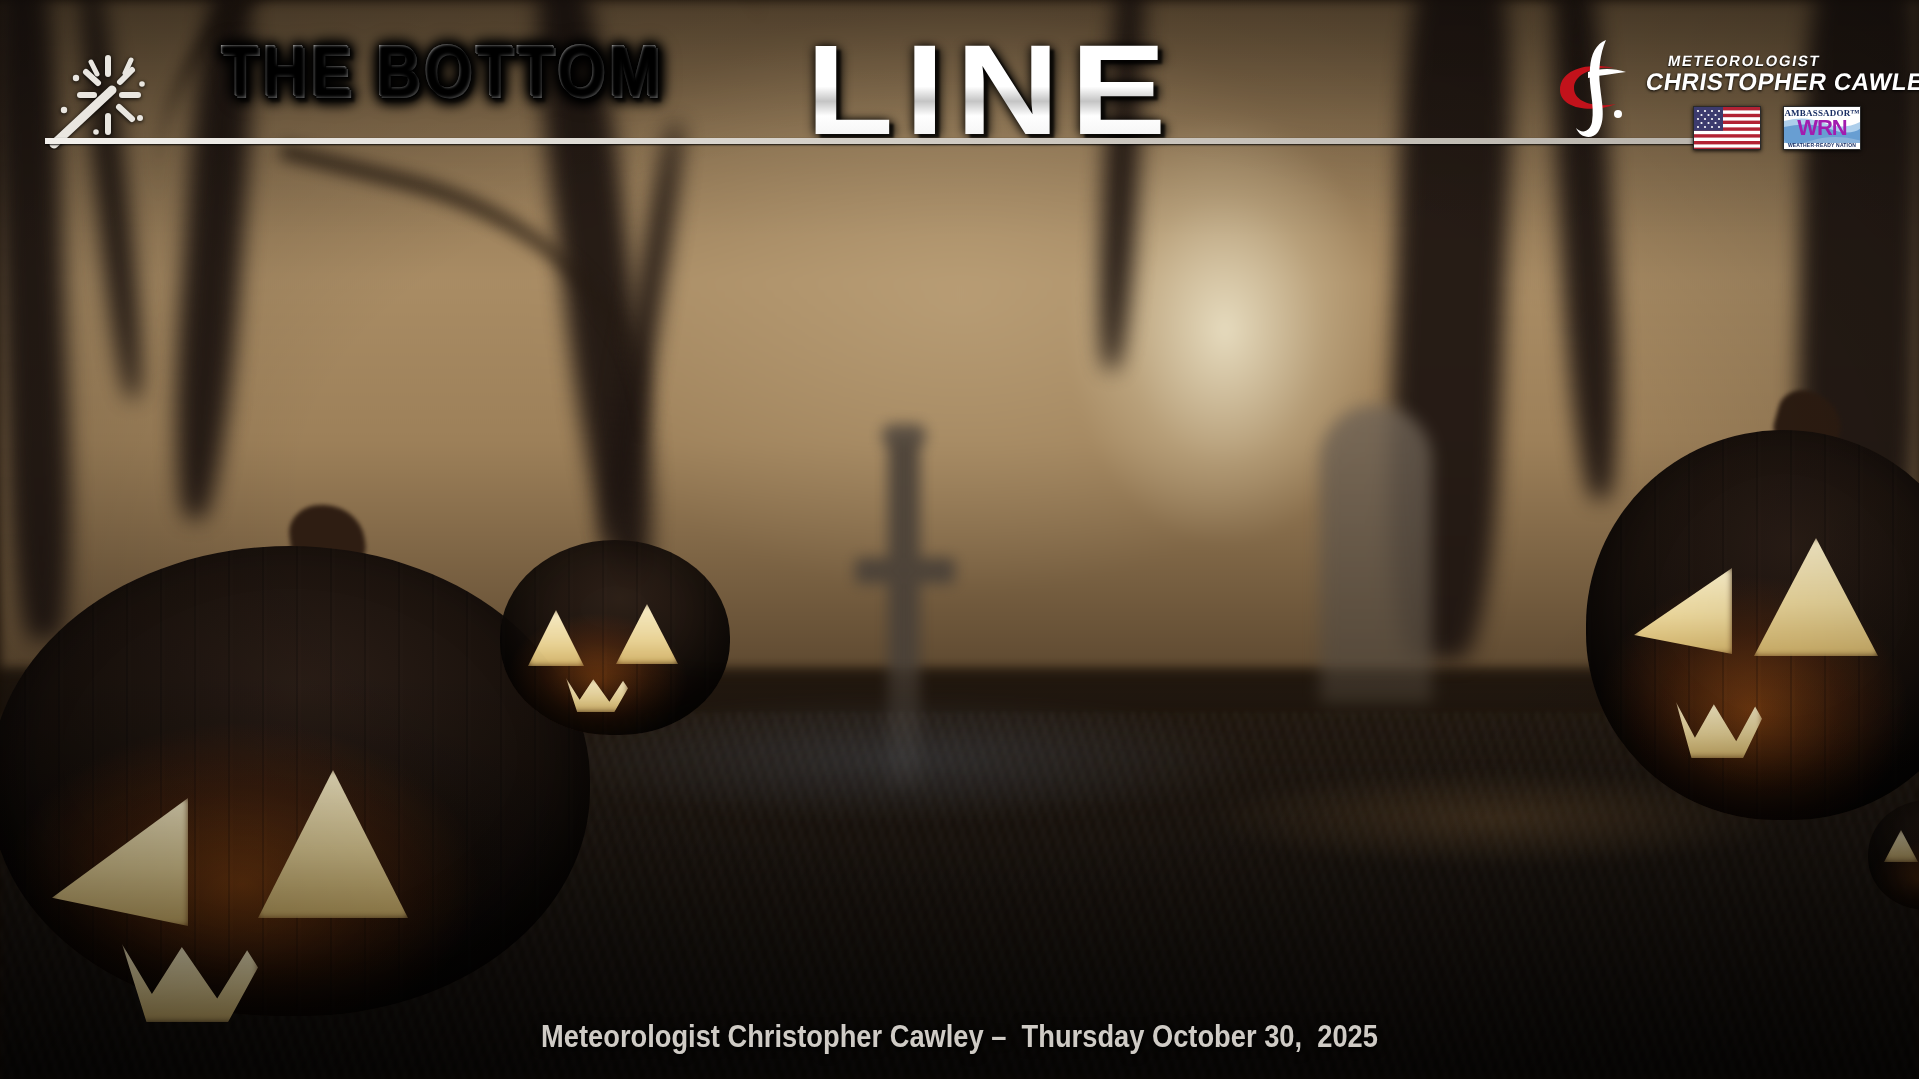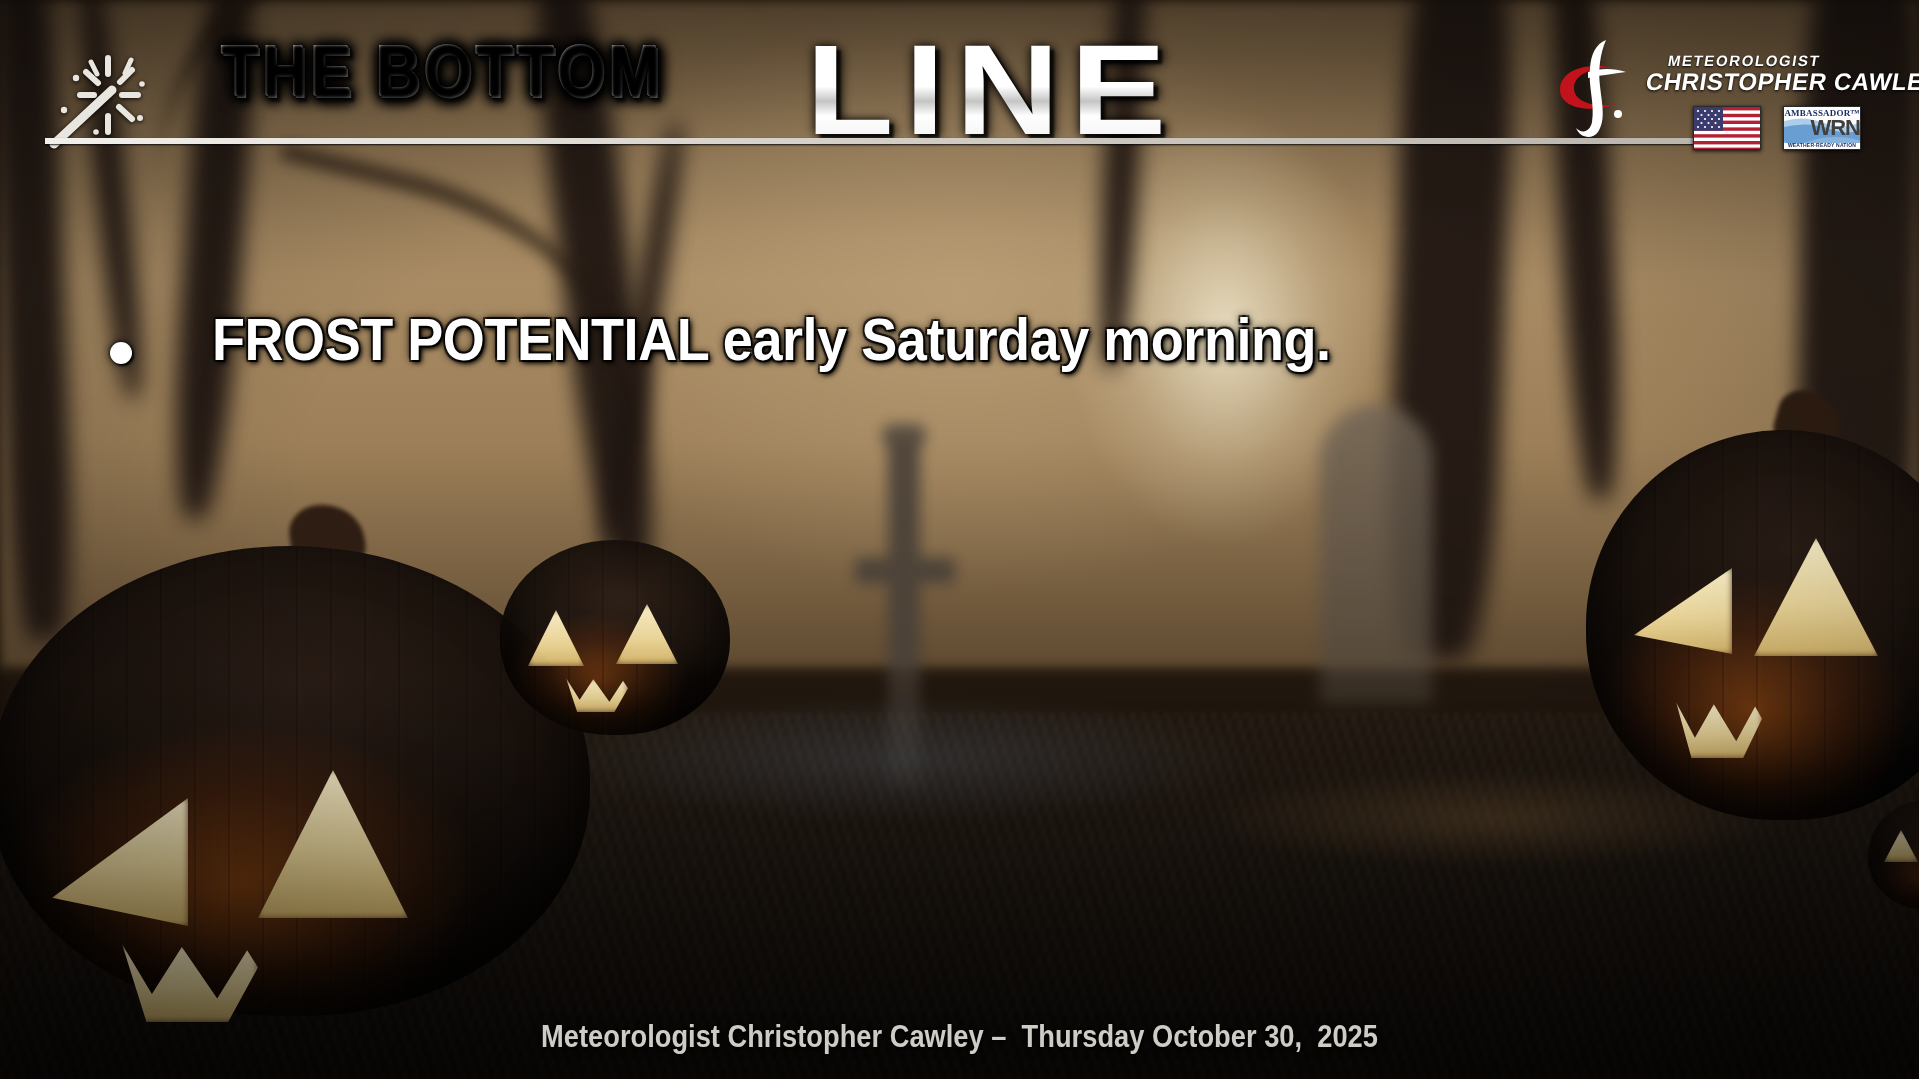--- a/index.html
+++ b/index.html
@@ -206,23 +206,23 @@
   #badges{ position:absolute; left:145px; top:84px; display:flex; gap:22px; }
   .badge{ border:1px solid #2a2a2a; background:#fff; box-shadow:0 1px 4px rgba(0,0,0,.9); }
   #flag-badge{ width:68px; height:44px; position:relative; overflow:hidden; }
   #wrn-badge{ width:78px; height:44px; position:relative; overflow:hidden; background:#fff; }
   #wrn-amb{
     position:absolute; left:0; top:1px; width:100%; text-align:center;
     font-family:"Liberation Serif", serif; font-size:9px; font-weight:bold;
     letter-spacing:.2px; color:#1a2e63;
   }
   #wrn-letters{
-    position:absolute; left:0; top:9px; width:100%; text-align:right;
+    position:absolute; left:0; top:9px; width:100%; text-align:center;
     font-family:"Liberation Sans", sans-serif; font-size:22px; font-weight:bold;
-    color:#404040; letter-spacing:-1px; line-height:24px;
+    color:#a21caf; letter-spacing:-1px; line-height:24px;
   }
   #wrn-sub{
     position:absolute; left:0; bottom:1px; width:100%; text-align:center;
     font-family:"Liberation Sans", sans-serif; font-size:5px; font-weight:bold;
     letter-spacing:.2px; color:#1a2e63;
   }
 
   
   #bullets{ position:absolute; left:0; top:300px; width:100%; }
   .bullet-row{ position:relative; height:148px; }
@@ -420,21 +420,17 @@
           <div id="wrn-sub">WEATHER-READY NATION</div>
         </div>
       </div>
     </div>
   </div>
 
   <div id="bullets">
 
 
 
-    <div class="bullet-row">
-      <div class="bullet-dot"></div>
-      <div class="bullet-text">FROST POTENTIAL early Saturday morning.</div>
-    </div>
   </div>
 
   <div id="footer">Meteorologist Christopher Cawley –  Thursday October 30,  2025</div>
 
 </div>
 
 </body></html>

